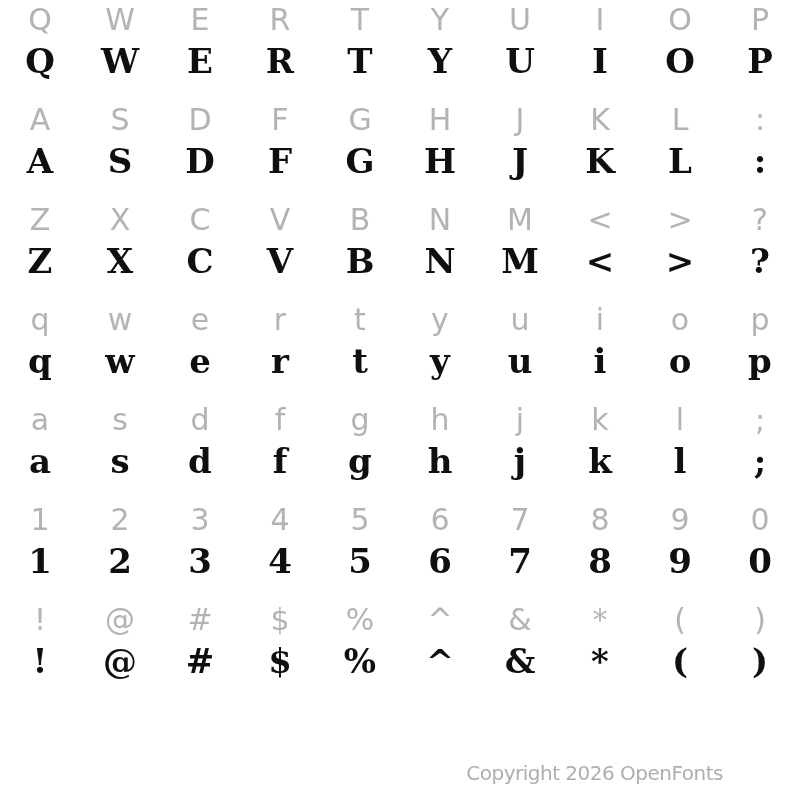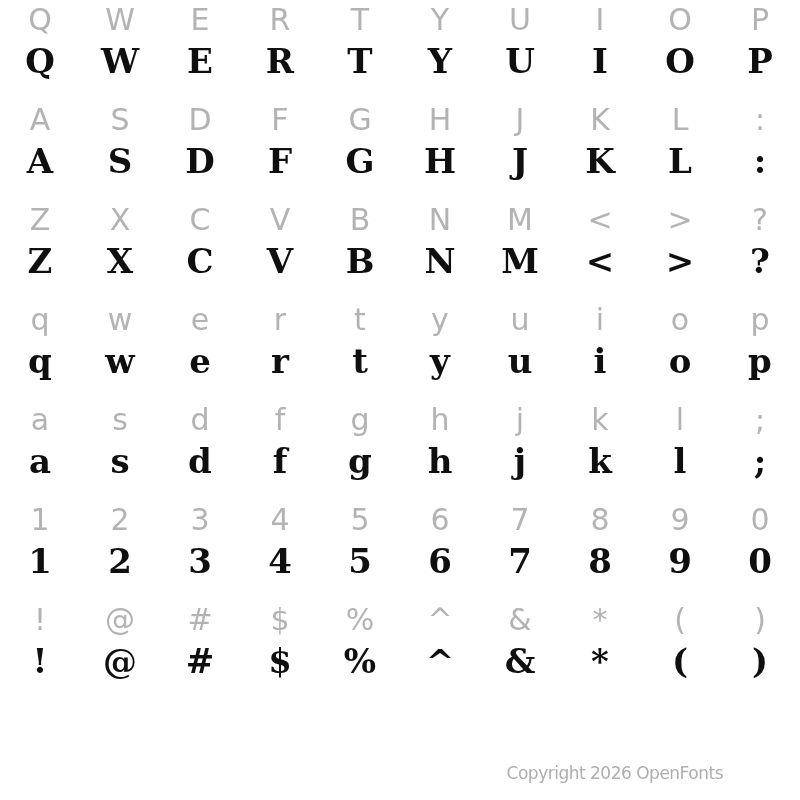--- a/index.html
+++ b/index.html
@@ -60,21 +60,21 @@
     font-size: 34px;
     color: var(--ink);
   }
   .copyright {
     position: absolute;
     top: 756px;
     right: 77px;
     height: 34px;
     line-height: 34px;
     font-family: "DejaVu Sans", "Liberation Sans", sans-serif;
-    font-size: 17px;
+    font-size: 20px;
     letter-spacing: -0.5px;
     color: var(--footer);
     white-space: pre;
   }
 </style>
 </head>
 <body>
 
 <div class="sheet">
   <div class="charmap">

